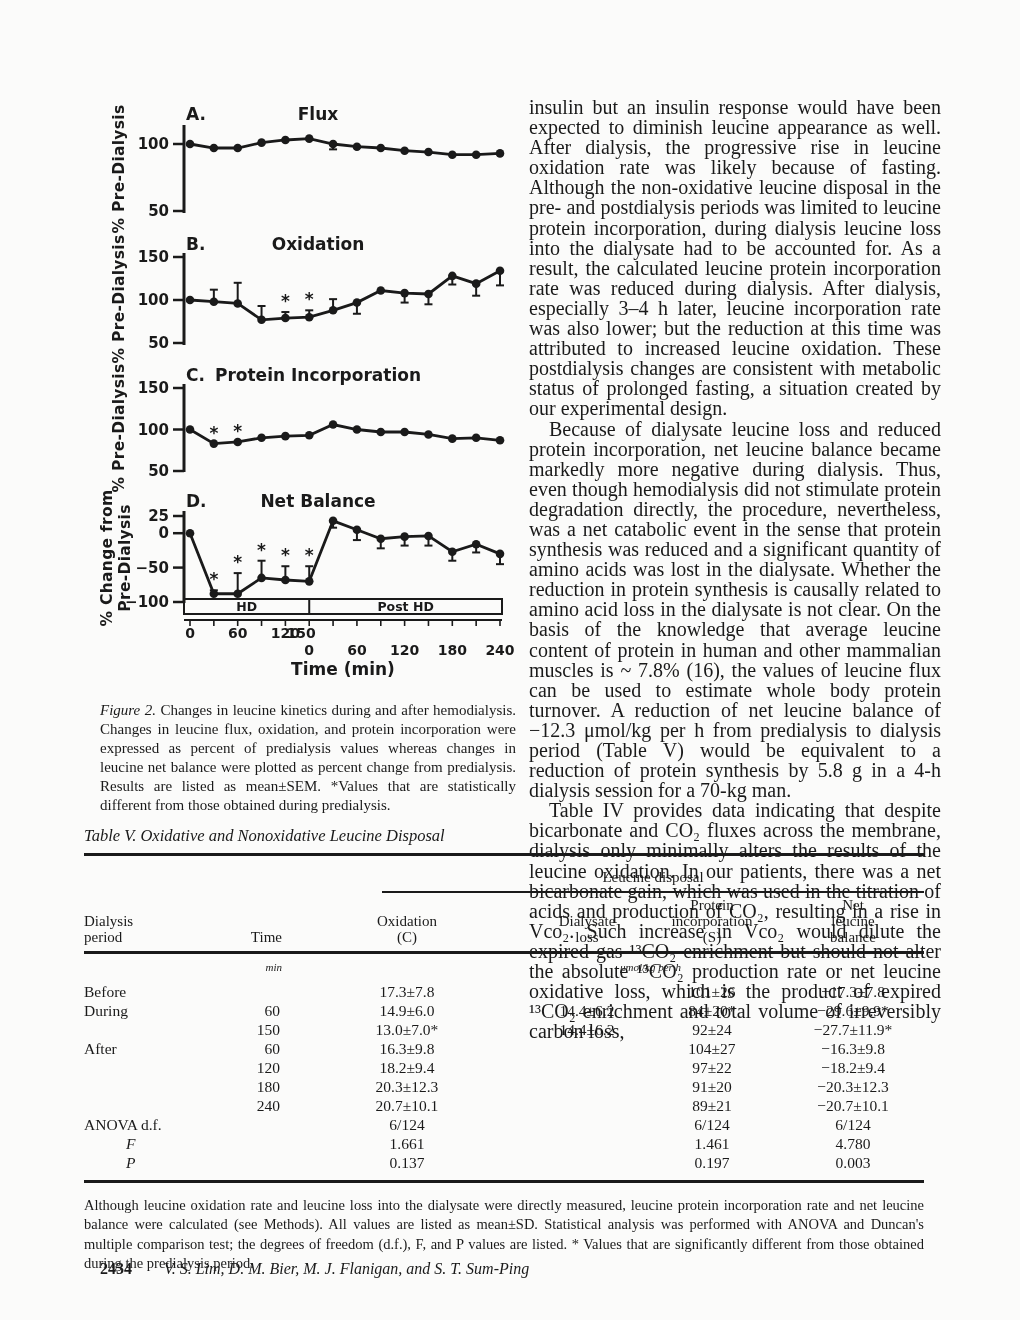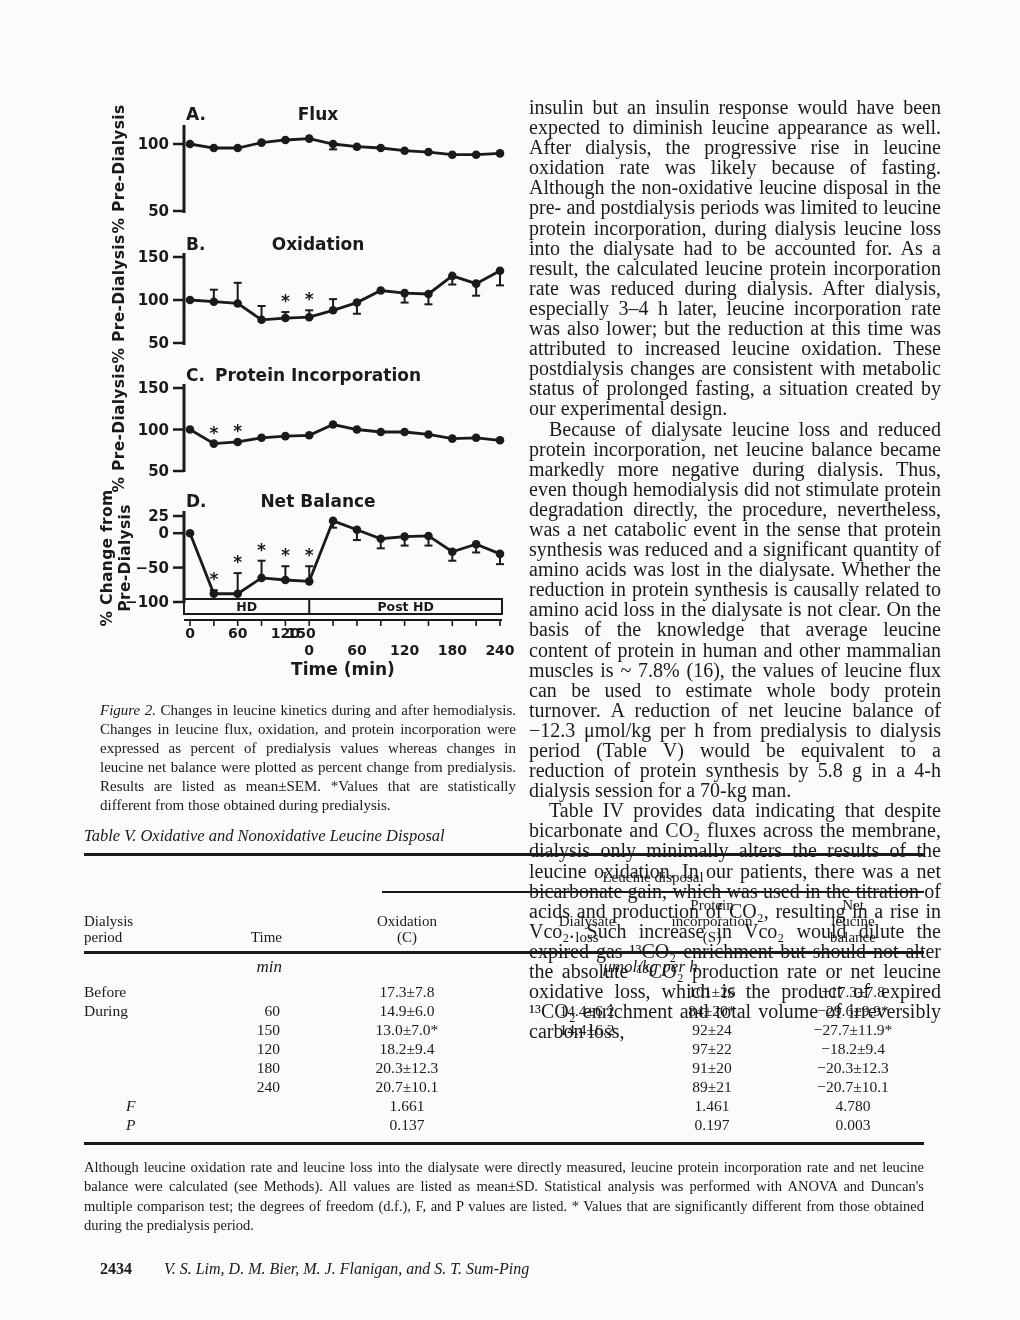--- a/index.html
+++ b/index.html
@@ -28,21 +28,21 @@
   
   .table-section{position:absolute;left:84px;top:826px;width:840px;}
   .tbl-title{font-style:italic;font-size:16.5px;margin:0 0 7px 0;}
   table{border-collapse:collapse;width:840px;table-layout:fixed;border-bottom:3px solid #1a1a1a;}
   th,td{padding:0;font-weight:normal;}
   .toprule{border-top:3px solid #1a1a1a;padding-top:13px;}
   .span-head{border-bottom:2px solid #1a1a1a;text-align:center;margin-left:100px;
     padding-bottom:5px;font-size:15px;}
   tr.colheads th{border-bottom:3px solid #1a1a1a;white-space:pre-line;vertical-align:bottom;
     padding:4px 0 6px 0;font-size:15px;line-height:16px;}
-  tr.units td{font-style:italic;font-size:17px;padding:5px 0 7px 0;}
+  tr.units td{font-style:italic;font-size:11px;padding:5px 0 7px 0;}
   .u2{text-align:center;padding-left:95px;}
   tbody td{font-size:15.5px;line-height:16px;padding:1.5px 0;}
   tbody tr:last-child td{padding-bottom:9px;}
   .c-period{text-align:left;}
   .c-time{text-align:right;padding-right:2px;}
   .c-num{text-align:center;}
   .lbl-indent{padding-left:42px;}
   .lbl-italic{font-style:italic;}
   .footnote{margin-top:13px;font-size:14.5px;line-height:19.5px;text-align:justify;}
 
@@ -329,20 +329,28 @@
           </tr>
           <tr>
             <td class="c-period"></td>
             <td class="c-time">150</td>
             <td class="c-num">13.0±7.0*</td>
             <td class="c-num">14.4±6.2</td>
             <td class="c-num">92±24</td>
             <td class="c-num">−27.7±11.9*</td>
           </tr>
           <tr>
+            <td class="c-period">After</td>
+            <td class="c-time">60</td>
+            <td class="c-num">16.3±9.8</td>
+            <td class="c-num"></td>
+            <td class="c-num">104±27</td>
+            <td class="c-num">−16.3±9.8</td>
+          </tr>
+          <tr>
             <td class="c-period"></td>
             <td class="c-time">120</td>
             <td class="c-num">18.2±9.4</td>
             <td class="c-num"></td>
             <td class="c-num">97±22</td>
             <td class="c-num">−18.2±9.4</td>
           </tr>
           <tr>
             <td class="c-period"></td>
             <td class="c-time">180</td>
@@ -351,20 +359,28 @@
             <td class="c-num">91±20</td>
             <td class="c-num">−20.3±12.3</td>
           </tr>
           <tr>
             <td class="c-period"></td>
             <td class="c-time">240</td>
             <td class="c-num">20.7±10.1</td>
             <td class="c-num"></td>
             <td class="c-num">89±21</td>
             <td class="c-num">−20.7±10.1</td>
+          </tr>
+          <tr>
+            <td class="c-period">ANOVA d.f.</td>
+            <td class="c-time"></td>
+            <td class="c-num">6/124</td>
+            <td class="c-num"></td>
+            <td class="c-num">6/124</td>
+            <td class="c-num">6/124</td>
           </tr>
           <tr>
             <td class="c-period lbl-indent lbl-italic">F</td>
             <td class="c-time"></td>
             <td class="c-num">1.661</td>
             <td class="c-num"></td>
             <td class="c-num">1.461</td>
             <td class="c-num">4.780</td>
           </tr>
           <tr>

